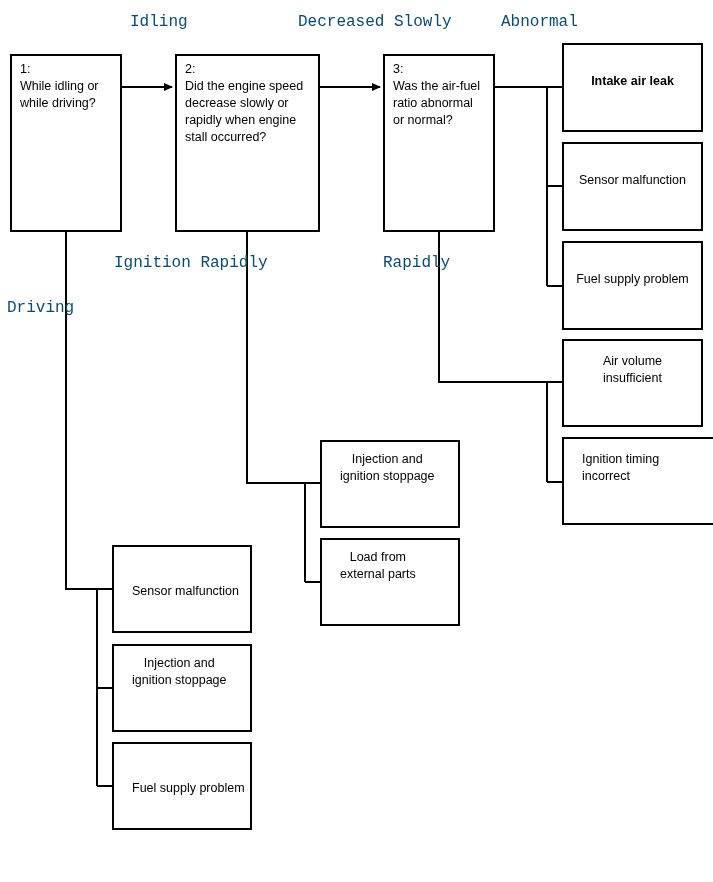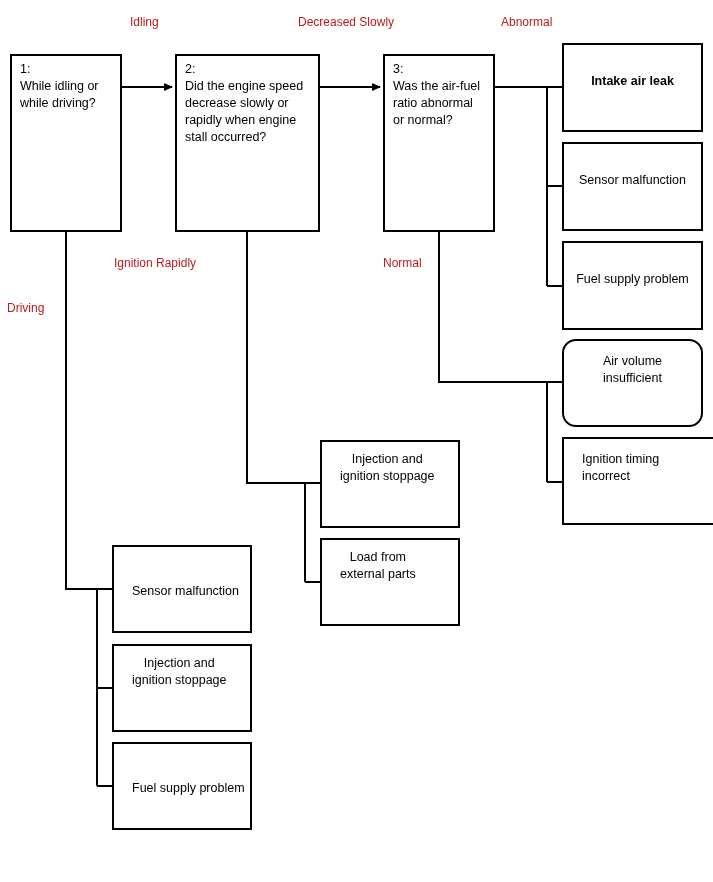--- a/index.html
+++ b/index.html
@@ -48,24 +48,25 @@
     text-align: center;
     top: 28px;
   }
   .leaf-text-left {
     left: 18px;
     top: 28px;
     text-align: center;
   }
   .edge-label {
     position: absolute;
-    font-size: 12px;
+    font-size: 16px;
     line-height: 16px;
     white-space: nowrap;
-    color: #b91c1c;
+    color: #0c4a6e;
+    font-family: Liberation Mono, monospace;
   }
 </style>
 </head>
 <body>
 
 <div id="diagram-root">
 
   <svg class="flow-svg" viewBox="0 0 713 882">
     <defs>
       <marker id="arrowhead" markerWidth="9" markerHeight="9" refX="8" refY="4.5" orient="auto" markerUnits="userSpaceOnUse">
@@ -102,21 +103,21 @@
       <path d="M97,786 L112,786"></path>
     </g>
   </svg>
 
   <div class="edge-label" style="left:130px; top:14px;">Idling</div>
   <div class="edge-label" style="left:298px; top:14px;">Decreased Slowly</div>
   <div class="edge-label" style="left:501px; top:14px;">Abnormal</div>
 
   <div class="edge-label" style="left:7px; top:255px;margin-top:45px;">Driving</div>
   <div class="edge-label" style="left:114px; top:255px;">Ignition Rapidly</div>
-  <div class="edge-label" style="left:383px; top:255px;">Normal</div>
+  <div class="edge-label" style="left:383px; top:255px;">Rapidly</div>
 
   <div class="node-box" style="left:10px; top:54px; width:112px; height:178px;">
     <div class="node-text q-text">1:
 While idling or
 while driving?</div>
   </div>
 
   <div class="node-box" style="left:175px; top:54px; width:145px; height:178px;">
     <div class="node-text q-text">2:
 Did the engine speed
@@ -137,21 +138,21 @@
   </div>
 
   <div class="node-box" style="left:562px; top:142px; width:141px; height:89px;">
     <div class="node-text leaf-text-center">Sensor malfunction</div>
   </div>
 
   <div class="node-box" style="left:562px; top:241px; width:141px; height:89px;">
     <div class="node-text leaf-text-center">Fuel supply problem</div>
   </div>
 
-  <div class="node-box" style="left:562px; top:339px; width:141px; height:88px;border-radius:14px;">
+  <div class="node-box" style="left:562px; top:339px; width:141px; height:88px;">
     <div class="node-text leaf-text-center" style="top:12px;">Air volume
 insufficient</div>
   </div>
 
   <div class="node-box" style="left:562px; top:437px; width:169px; height:88px;">
     <div class="node-text leaf-text-center" style="top:12px; text-align:left; left:18px; width:auto;">Ignition timing
 incorrect</div>
   </div>
 
   <div class="node-box" style="left:320px; top:440px; width:140px; height:88px;">

